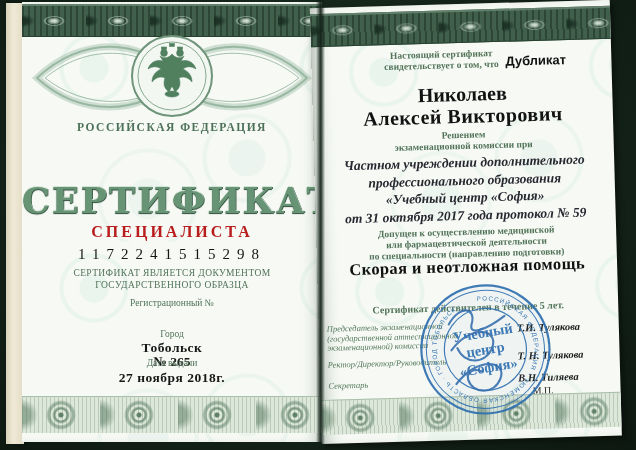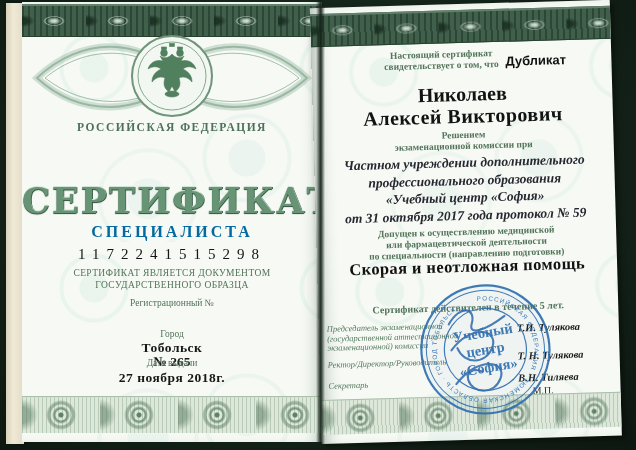--- a/index.html
+++ b/index.html
@@ -49,21 +49,21 @@
 
   .ctr{position:absolute; left:0; right:0; text-align:center;}
   .green-sm{color:#527459; font-size:9.5px; line-height:11px;}
   .blk{color:#181818;}
 
   
   .lp-emblem{position:absolute; left:9px; top:24px;}
   .lp-country{top:119px; font-weight:bold; font-size:11.5px; letter-spacing:1.5px; color:#4c7158;}
   .lp-title{top:178px; font-family:"DejaVu Serif",serif; font-weight:bold; font-size:35px; letter-spacing:2px;
     color:#679474; text-shadow:0 1px 1px #2f4c3a, 0 -1px 0 #d4e4d6, 1px 0 0 #446a52;}
-  .lp-subtitle{top:221px; font-weight:bold; font-size:16px; letter-spacing:3px; color:#0369a1;}
+  .lp-subtitle{top:221px; font-weight:bold; font-size:16px; letter-spacing:3px; color:#b91c1c;}
   .lp-serial{top:244px; font-weight:normal; font-size:15px; letter-spacing:7px; color:#151515;}
   .lp-note{top:266px; font-size:9.5px; line-height:11.5px; color:#527459; letter-spacing:.4px;}
   .lp-note span{display:block;}
   .lp-reg-label{top:296px;}
   .lp-reg-value{top:307px; font-weight:bold; font-size:13.5px;margin-top:45px;}
   .lp-city-label{top:327px;}
   .lp-city-value{top:338px; font-weight:bold; font-size:13.5px; letter-spacing:.5px;}
   .lp-date-label{top:356px;}
   .lp-date-value{top:368px; font-weight:bold; font-size:13.5px; letter-spacing:.5px;}
   .lp-band{top:394px;}

